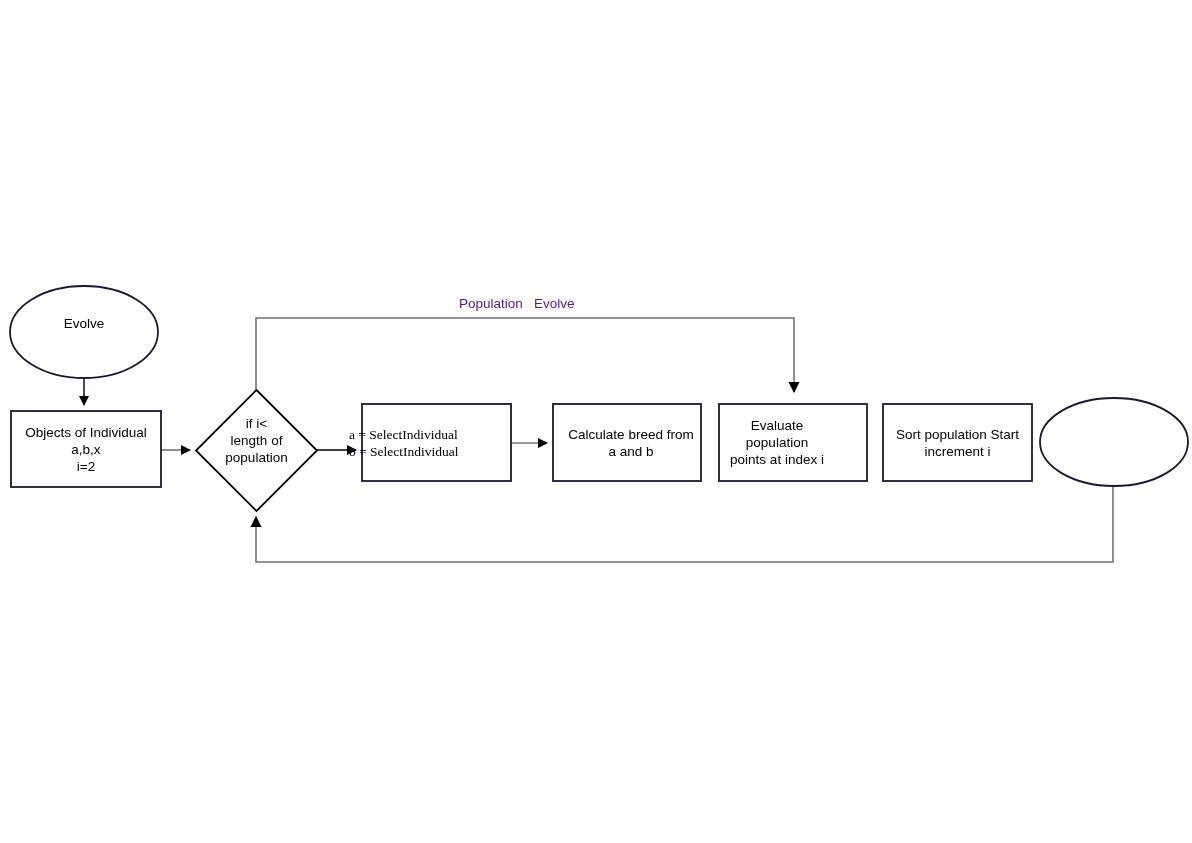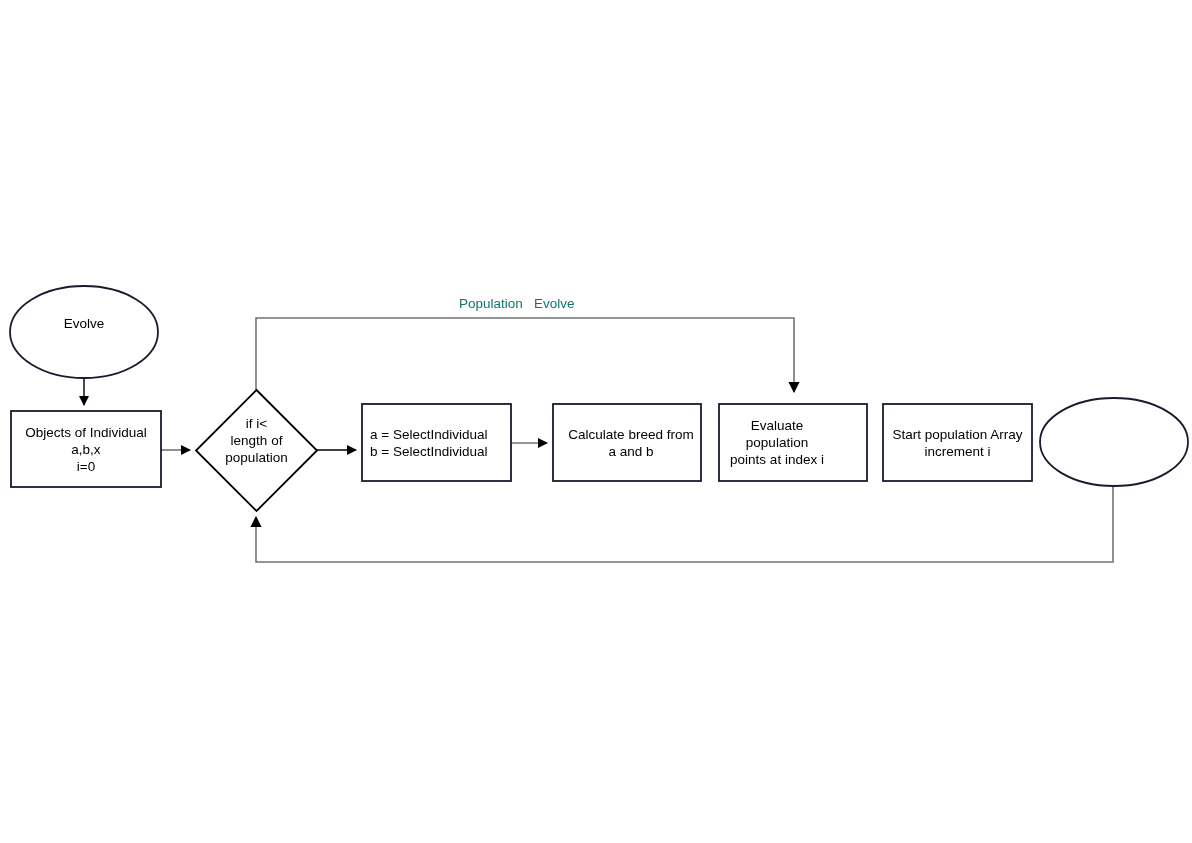--- a/index.html
+++ b/index.html
@@ -36,21 +36,21 @@
     line-height: 17px;
     color: #000000;
     white-space: pre-line;
     pointer-events: none;
   }
   .edge-label {
     position: absolute;
     font-family: "Liberation Sans", sans-serif;
     font-size: 13.5px;
     line-height: 17px;
-    color: #0f766e;
+    color: #4c1d95;
     white-space: pre;
   }
 </style>
 </head>
 <body>
 
 <div id="canvas">
 
   <svg id="flow-svg" viewBox="0 0 1192 843" xmlns="http://www.w3.org/2000/svg">
     <defs>
@@ -100,34 +100,34 @@
 
     <rect x="883" y="404" width="149" height="77" fill="#ffffff" stroke="#1a1a2e" stroke-width="1.8"></rect>
 
     <ellipse cx="1114" cy="442" rx="74" ry="44" fill="#ffffff" stroke="#1a1a2e" stroke-width="1.8"></ellipse>
   </svg>
 
   <div class="node-label" style="left:10px; top:300px; width:148px; height:46px;">Evolve</div>
 
   <div class="node-label" style="left:11px; top:411px; width:150px; height:76px;">Objects of Individual
 a,b,x
-i=0</div>
+i=2</div>
 
   <div class="node-label" style="left:196px; top:380px; width:121px; height:121px;">if i&lt;
 length of
 population</div>
 
-  <div class="node-label" style="left:370px; top:404px; width:140px; height:77px; justify-content:flex-start; text-align:center;">a = SelectIndividual
+  <div class="node-label" style="left:349px; top:404px; width:140px; height:77px; justify-content:flex-start; text-align:left;font-family:Liberation Serif, serif;">a = SelectIndividual
 b = SelectIndividual</div>
 
   <div class="node-label" style="left:555px; top:404px; width:152px; height:77px;">Calculate breed from
 a and b</div>
 
   <div class="node-label" style="left:719px; top:404px; width:116px; height:77px;">Evaluate population
 points at index i</div>
 
-  <div class="node-label" style="left:883px; top:404px; width:149px; height:77px;">Start population Array
+  <div class="node-label" style="left:883px; top:404px; width:149px; height:77px;">Sort population Start
 increment i</div>
 
 
   <div class="edge-label" style="left:459px; top:295px;">Population   Evolve</div>
 
 </div>
 
 </body></html>

